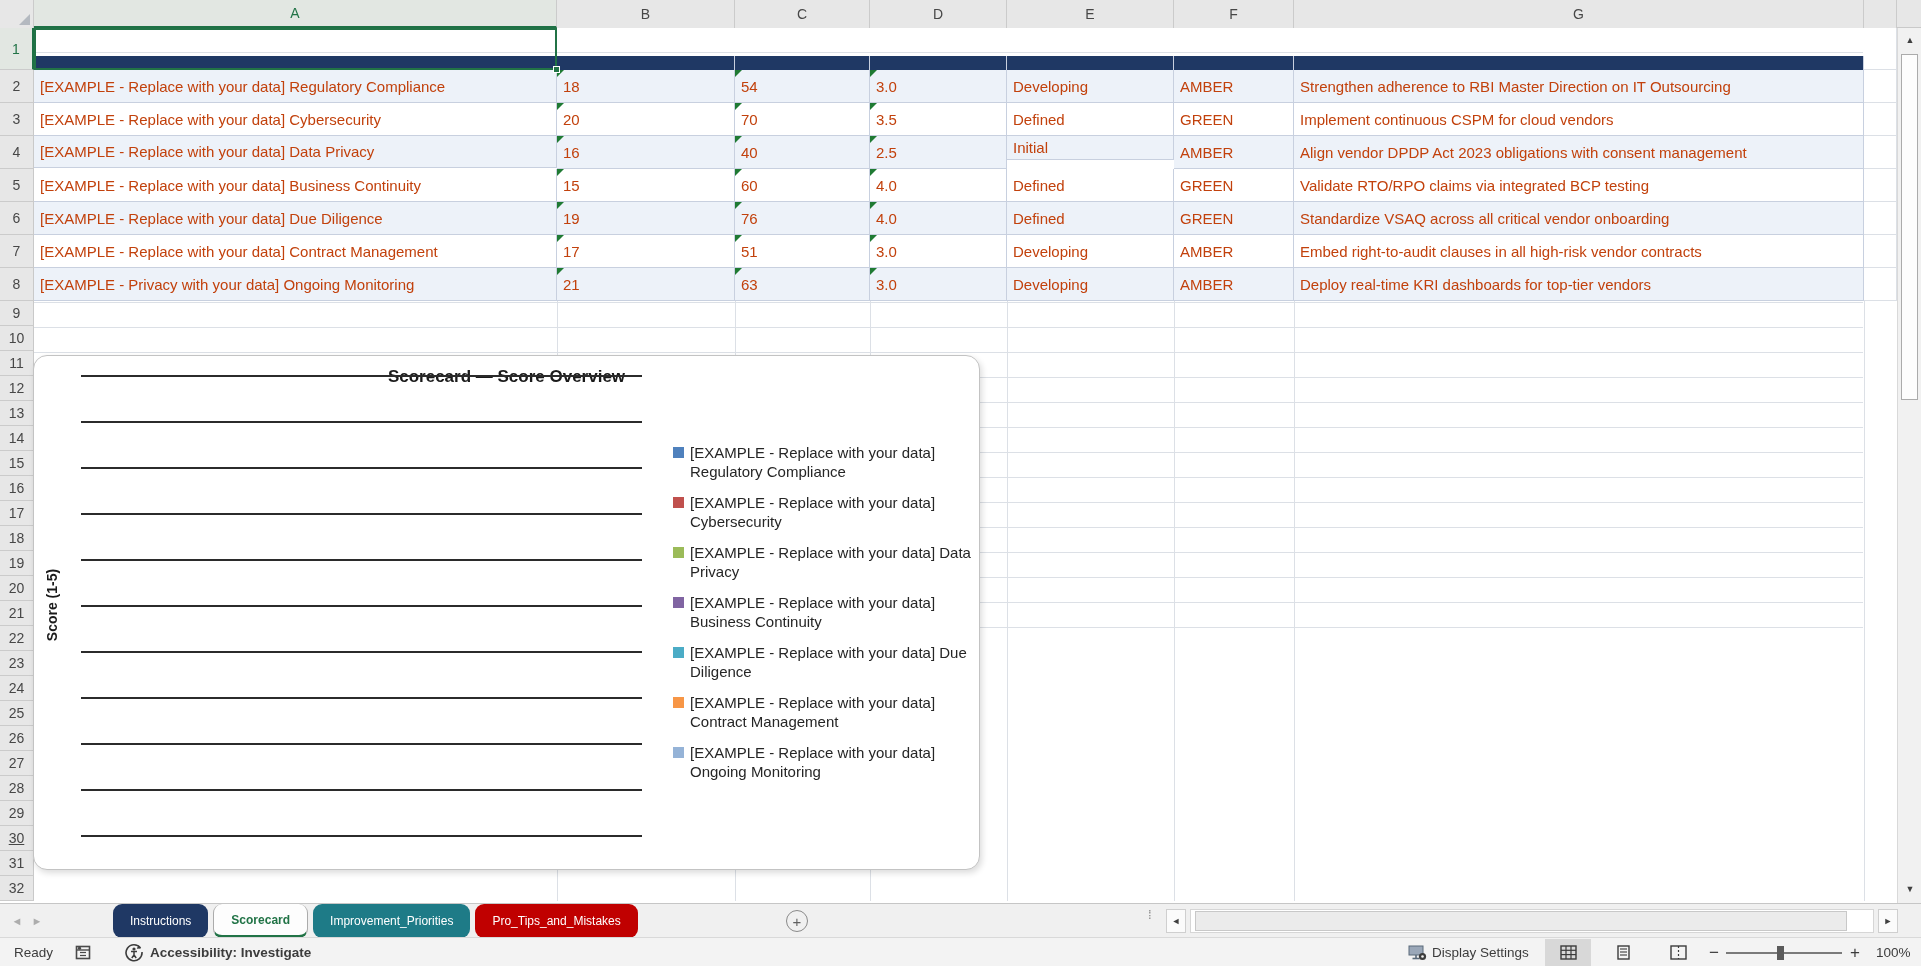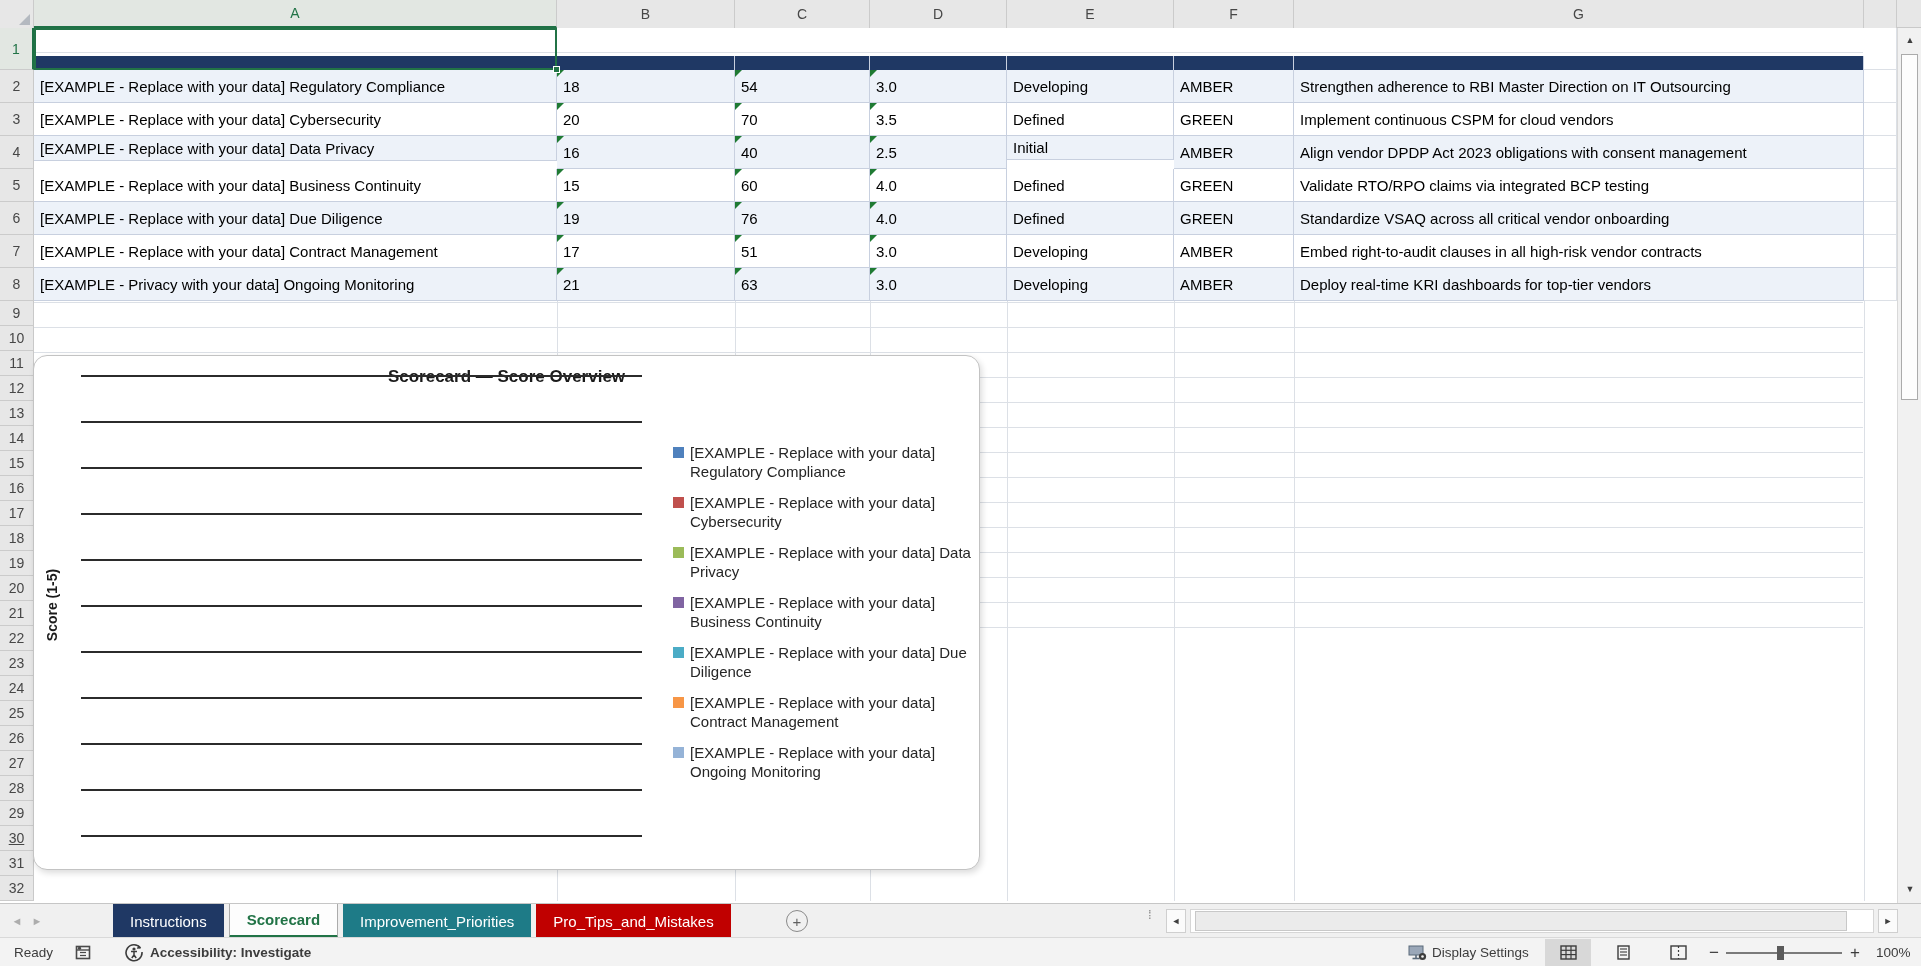--- a/index.html
+++ b/index.html
@@ -22,21 +22,21 @@
     border-right:1px solid #C9C9C9; display:flex; align-items:center; justify-content:center;
     font-size:14px; color:#474747; }
   .row-num.sel { color:#217346; border-right:2px solid #1E7145; background:#E2E7E2; }
 
   
   .hdr-cell { position:absolute; top:28px; height:42px; background:#1F3864; color:#fff; font-weight:bold;
     font-size:15px; display:flex; align-items:center; justify-content:center; border-right:1px solid #C8D0DF; }
   .filter-btn { position:absolute; right:4px; bottom:5px; width:19px; height:19px; background:#ECEDF1;
     border:1px solid #B6BAC4; display:flex; align-items:center; justify-content:center;
     font-size:9px; color:#3A3A3A; cursor:pointer; }
-  .cell { position:absolute; font-size:15px; color:#000000; display:flex; align-items:center;
+  .cell { position:absolute; font-size:15px; color:#c2410c; display:flex; align-items:center;
     padding-left:6px; border-right:1px solid #C8D0DF; border-bottom:1px solid #C8D0DF; overflow:hidden; white-space:nowrap; }
   .err-tri { position:absolute; left:0; top:0; width:0; height:0;
     border-top:7px solid #1F7A33; border-right:7px solid transparent; }
   .sliver { border-right:1px solid #DCE0E6; border-bottom:1px solid #DCE0E6; background:#fff; }
 
   #sel-outline { pointer-events:none; border:2px solid #217346; background:transparent; }
   #fill-handle { width:7px; height:7px; background:#217346; border:1px solid #fff; }
 
   
   #empty-grid { background:repeating-linear-gradient(to bottom,#FFFFFF 0 24px,#DCE0E6 24px 25px); }
@@ -58,21 +58,21 @@
   #v-scroll { left:1897px; top:28px; width:24px; height:875px; background:#F1F1F1; border-left:1px solid #D9D9D9; }
   .sb-btn { position:absolute; display:flex; align-items:center; justify-content:center;
     font-size:9px; color:#404040; background:#F1F1F1; cursor:pointer; }
   #v-thumb { left:3px; top:26px; width:17px; height:346px; background:#FDFDFD; border:1px solid #ABABAB; }
 
   
   #tab-bar { left:0; top:903px; width:1921px; height:34px; background:#F0F0F0; border-top:1px solid #C6C6C6; }
   .nav-arrow { position:absolute; top:0; height:34px; width:18px; display:flex; align-items:center;
     justify-content:center; color:#ADADAD; font-size:11px; cursor:pointer; }
   #tabs { position:absolute; left:113px; top:0; height:34px; display:flex; gap:5px; }
-  .tab { height:34px; padding:0 17px; display:flex; align-items:center; font-size:15px; cursor:pointer; }
+  .tab { height:34px; padding:0 17px; display:flex; align-items:center; font-size:12px; cursor:pointer;border-radius:9px; }
   .tab.active { font-weight:bold; border:1px solid #ABABAB; border-top:none; border-bottom:3px solid #217346; }
   #new-sheet { left:786px; top:6px; width:22px; height:22px; border:1px solid #8A8A8A; border-radius:50%;
     display:flex; align-items:center; justify-content:center; font-size:15px; color:#5F5F5F; cursor:pointer; }
   #h-dots { left:1148px; top:7px; font-size:13px; color:#8A8A8A; letter-spacing:0; line-height:7px; }
   .h-btn { position:absolute; top:5px; width:20px; height:24px; background:#FBFBFB; border:1px solid #CFCFCF;
     display:flex; align-items:center; justify-content:center; font-size:9px; color:#404040; cursor:pointer; }
   #h-track { left:1190px; top:5px; width:684px; height:24px; background:#FFFFFF; border:1px solid #D6D6D6; }
   #h-thumb { left:1196px; top:7px; width:652px; height:20px; background:#EBEBEB; border:1px solid #C8C8C8; }
 
   
@@ -219,21 +219,21 @@
       <div class="cell" style="left: 1007px; top: 75px; width: 167px; height: 33px; background: rgb(255, 255, 255);">
         <span>Defined</span>
       </div>
       <div class="cell" style="left: 1174px; top: 75px; width: 120px; height: 33px; background: rgb(255, 255, 255);">
         <span>GREEN</span>
       </div>
       <div class="cell" style="left: 1294px; top: 75px; width: 570px; height: 33px; background: rgb(255, 255, 255);">
         <span>Implement continuous CSPM for cloud vendors</span>
       </div>
       <div class="cell sliver" style="left: 1864px; top: 75px; width: 33px; height: 33px;"></div>
-      <div class="cell" style="left: 34px; top: 108px; width: 523px; height: 25px; background: rgb(237, 242, 249);">
+      <div class="cell" style="left: 34px; top: 108px; width: 523px; height: 32px; background: rgb(237, 242, 249);">
         <span>[EXAMPLE - Replace with your data] Data Privacy</span>
       </div>
       <div class="cell" style="left: 557px; top: 108px; width: 178px; height: 33px; background: rgb(237, 242, 249);">
         <span>16</span>
         <div class="err-tri"></div>
       </div>
       <div class="cell" style="left: 735px; top: 108px; width: 135px; height: 33px; background: rgb(237, 242, 249);">
         <span>40</span>
         <div class="err-tri"></div>
       </div>

